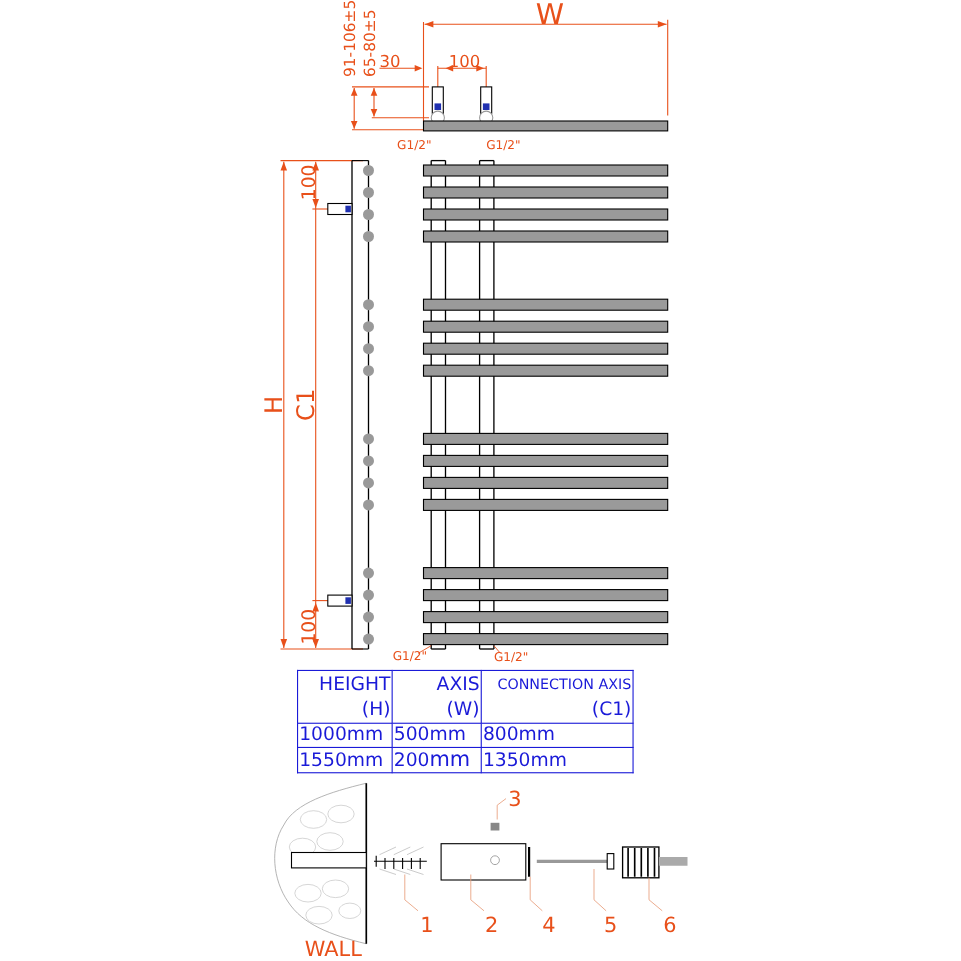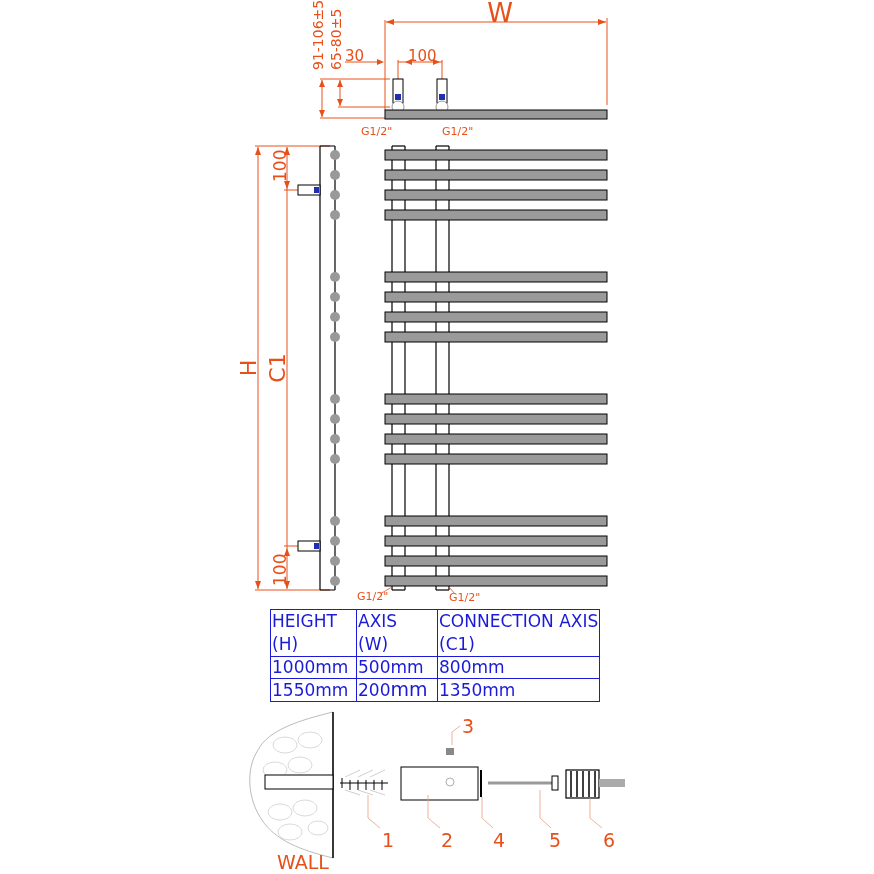--- a/index.html
+++ b/index.html
@@ -1,22 +1,22 @@
 <!DOCTYPE html>
 <html><head>
 <meta charset="utf-8">
 <style>
   html, body { margin:0; padding:0; background:#ffffff; }
   body { width:874px; height:874px; position:relative; overflow:hidden; font-family:"DejaVu Sans", sans-serif; }
   svg { position:absolute; left:0; top:0; }
   .dim { fill:#e8501a; font-family:"DejaVu Sans", sans-serif; }
   .tbl { position:absolute; left:270px; top:609px; border-collapse:collapse; font-family:"DejaVu Sans", sans-serif; color:#1a1ad8; }
   .tbl td { border:1.5px solid #1a1ad8; padding:0 1px; white-space:nowrap; line-height:21px; font-size:17px; }
-  .tbl .hd td { text-align:left; line-height:23px; font-size:17px;margin-left:28px; }
-  .tbl .small { font-size:17px; }
+  .tbl .hd td { text-align:right; line-height:23px; font-size:17px;margin-left:28px; }
+  .tbl .small { font-size:13px; }
   .tbl .mm { font-size:19px; }
 </style>
 </head>
 <body>
 
 <svg width="874" height="874" viewBox="0 0 874 874" xmlns="http://www.w3.org/2000/svg">
 
   <g>
 
     <line x1="385" y1="20" x2="385" y2="110" stroke="#e8501a" stroke-width="1"></line>

